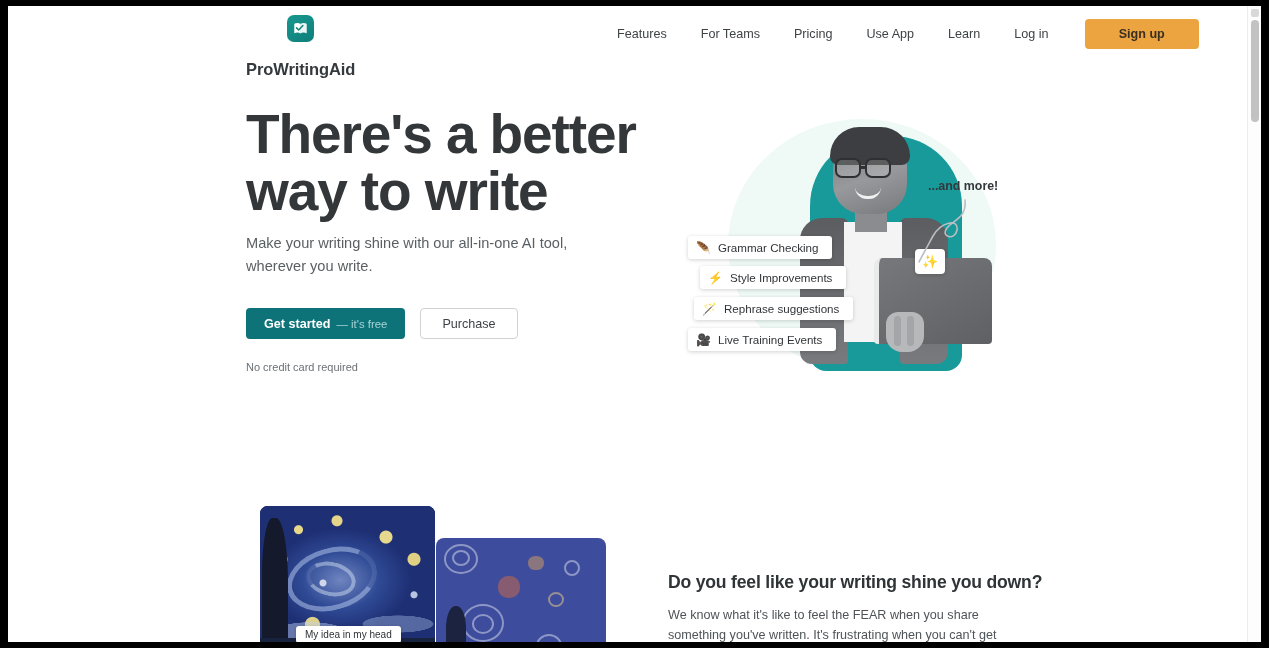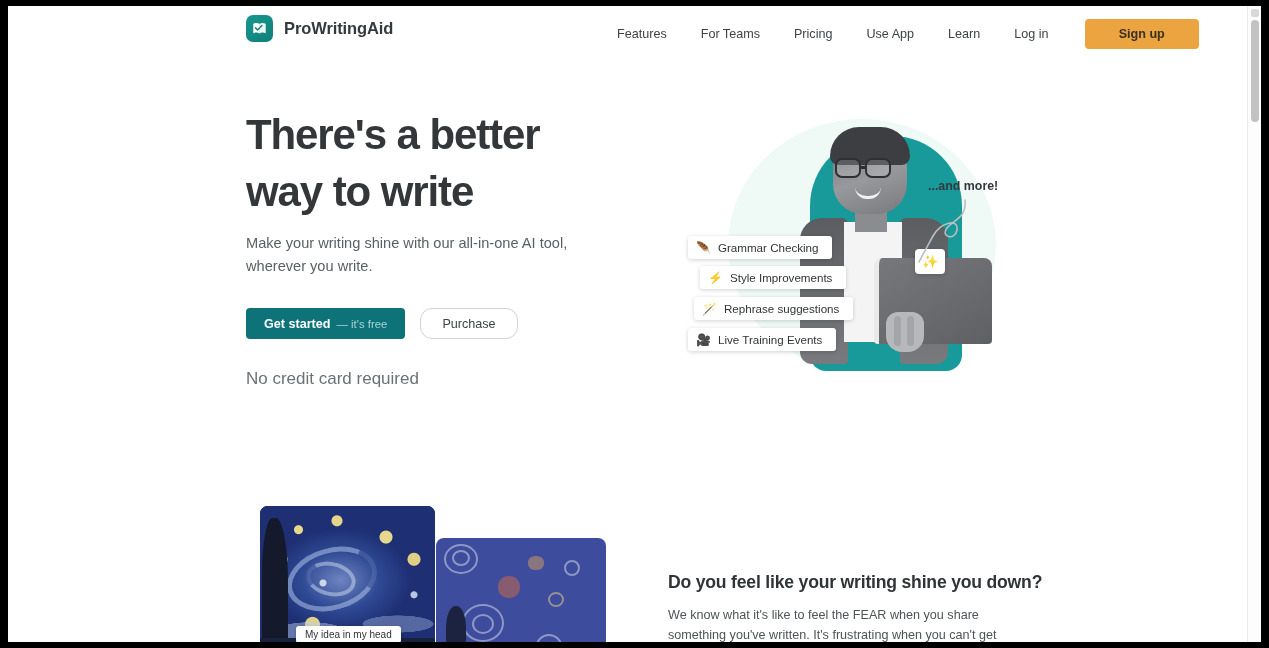--- a/index.html
+++ b/index.html
@@ -74,22 +74,23 @@
     width: 1239px;
     height: 56px;
   }
 
   #brand {
     position: absolute;
     left: 238px;
     top: 9px;
     display: flex;
     align-items: center;
-    gap: 11px;
+    gap: 18px;
     cursor: pointer;
+    flex-direction: column;
   }
   .logo-mark {
     width: 27px;
     height: 27px;
     border-radius: 7px;
     background: linear-gradient(145deg,#17988f 0%,#0f7f7a 100%);
     display: flex;
     align-items: center;
     justify-content: center;
     flex: none;
@@ -133,21 +134,21 @@
   }
 
   
   #hero-text {
     position: absolute;
     left: 238px;
     top: 100px;
     width: 400px;
   }
   #hero-title {
-    font-size: 42px;
+    font-size: 55px;
     line-height: 57px;
     font-weight: bold;
     color: #333739;
     letter-spacing: -1.1px;
     white-space: pre-line;
   }
   #hero-sub {
     margin-top: 12px;
     font-size: 14.6px;
     line-height: 23px;
@@ -179,32 +180,32 @@
     white-space: nowrap;
   }
   .gs-sub {
     color: #a9d4d6;
     font-size: 11.4px;
     white-space: nowrap;
   }
   #purchase {
     background: #ffffff;
     border: 1px solid #cfd3d6;
-    border-radius: 12px;
+    border-radius: 4px;
     padding: 0 21px;
     height: 31px;
     color: #3e4346;
     font-size: 12.6px;
     cursor: pointer;
     font-family: "Liberation Sans", sans-serif;
     white-space: nowrap;
   }
   #nocard {
-    margin-top: 30px;
-    font-size: 17px;
+    margin-top: 22px;
+    font-size: 11px;
     color: #6b7175;
   }
 
   
   #hero-art {
     position: absolute;
     left: 660px;
     top: 95px;
     width: 360px;
     height: 295px;

